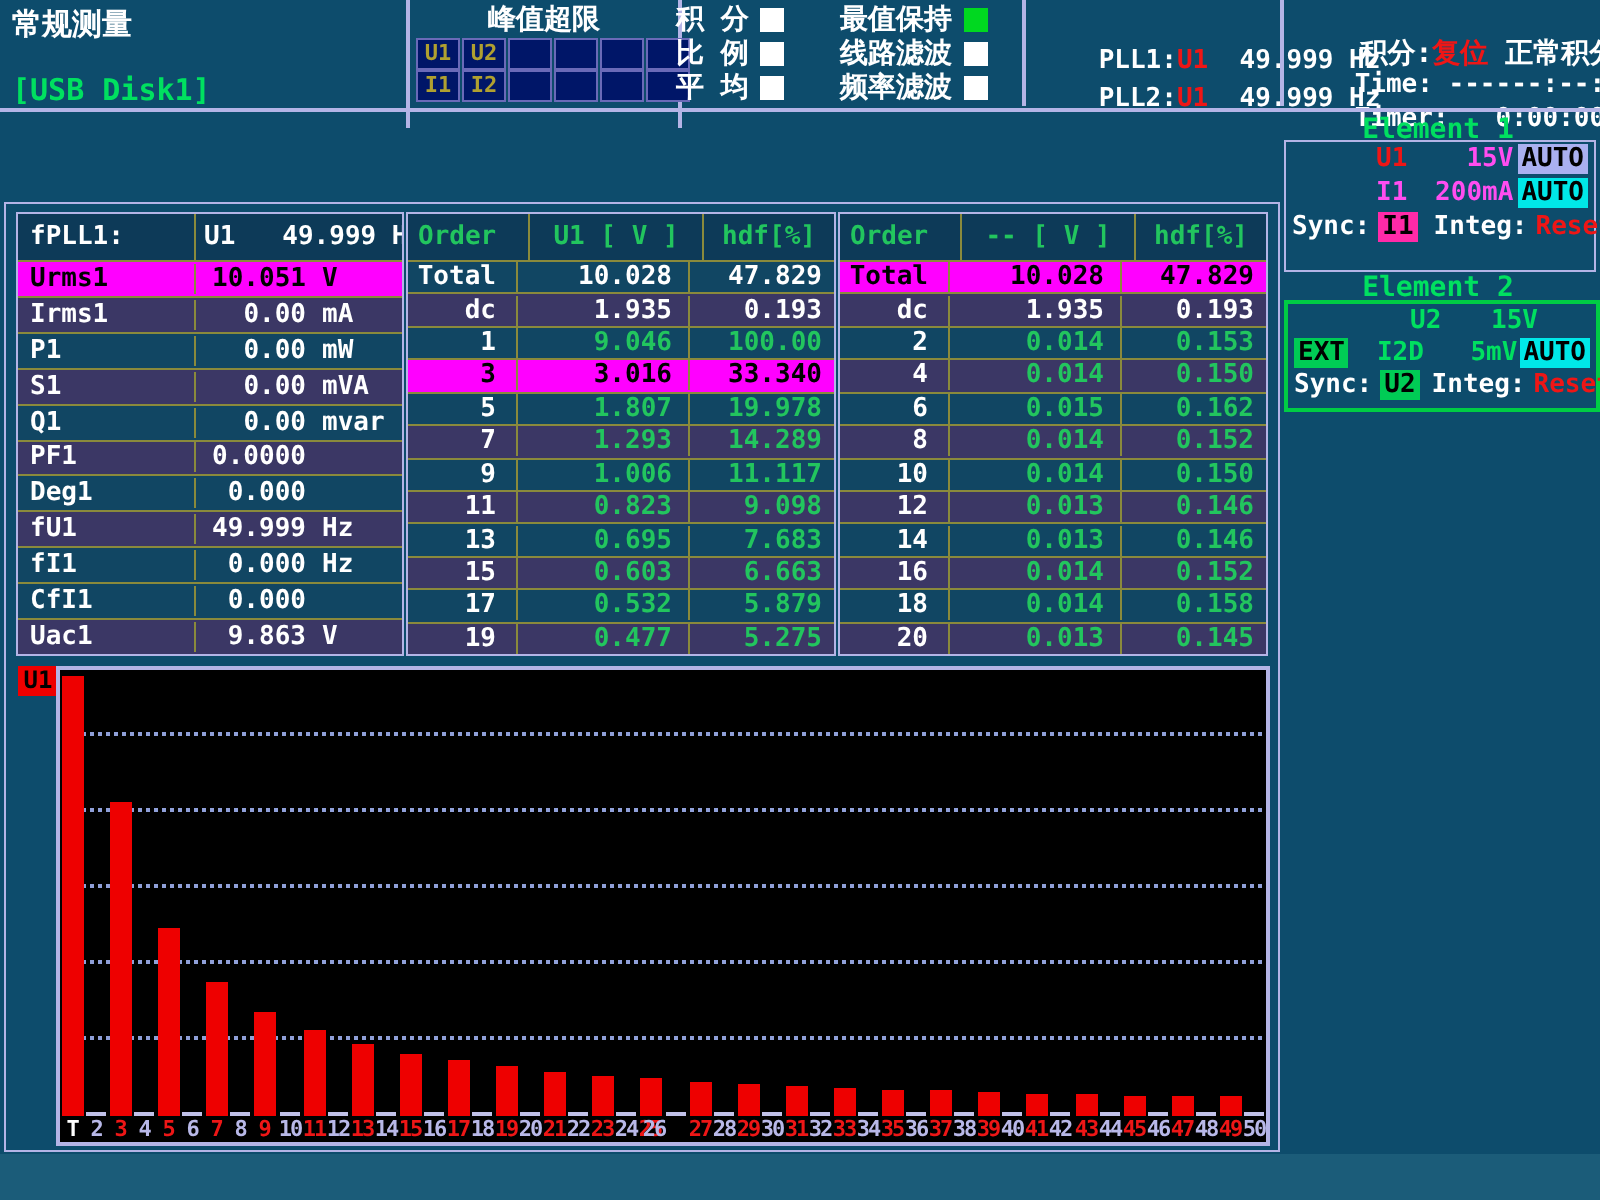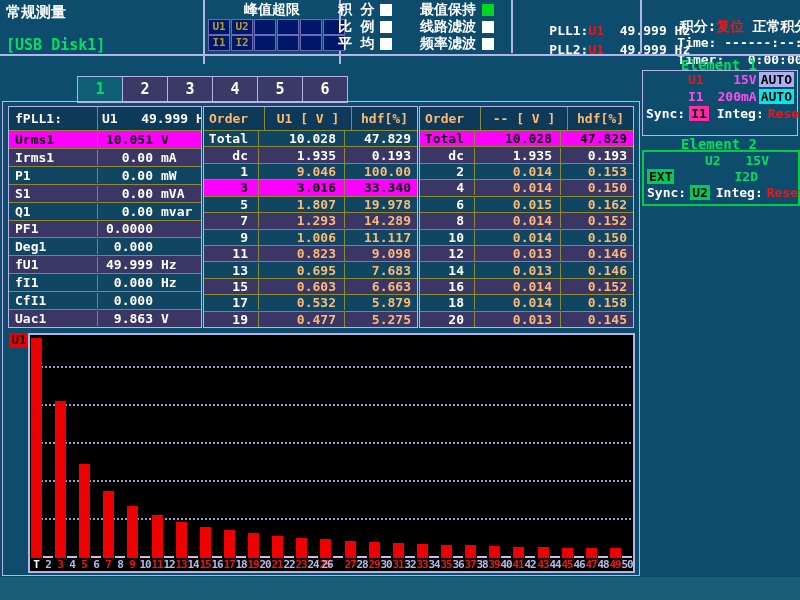--- a/index.html
+++ b/index.html
@@ -37,21 +37,21 @@
 
   
   .tbl{position:absolute;border:1px solid #b4b4e6;display:flex;flex-direction:column;background:#0d3a58;}
   .thead{display:flex;height:23px;line-height:23px;font-size:13px;background:#0d3a58;}
   .trow{display:flex;flex:1;font-size:13px;border-top:1px solid #8a8a3c;align-items:center;}
   .row-a{background:#114663;}
   .row-b{background:#3b3765;}
   .row-sel{background:#ff00ff;color:#000000;}
   .cell{white-space:pre;overflow:hidden;}
   .cdiv{border-right:1px solid #8a8a3c;}
-  .t-red{color:#fdba74;}
+  .t-red{color:#22c55e;}
   .t-wht{color:#ffffff;}
   .row-sel .t-red,.row-sel .t-wht{color:#000000;}
 
   
   #chart{position:absolute;left:28px;top:333px;width:603px;height:236px;background:#000000;border:2px solid #b4b4e6;}
   .gline{position:absolute;left:2px;right:2px;height:0;border-top:2px dotted #8f9fd8;}
   .bar{position:absolute;background:#ee0000;width:11px;}
   .dash{position:absolute;background:#c0c0e8;width:10px;height:2px;}
   .xlab{position:absolute;width:14px;text-align:center;font-size:11px;letter-spacing:-1px;}
   .u1badge{position:absolute;left:9px;top:333px;width:20px;height:15px;background:#ee0000;color:#000;
@@ -125,21 +125,20 @@
     <span>积分:</span><span class="red">复位</span> <span>正常积分</span>
   </div>
   <div class="abs pll-line" style="left:646px;top:20px;">
     <span>Time:</span> <span>------:--:--</span>
   </div>
   <div class="abs pll-line" style="left:646px;top:37px;">
     <span>Timer:</span>   <span>0:00:00</span>
   </div>
   <div class="hline" style="left:0;top:54px;width:800px;"></div>
 
-  <div class="abs" style="left:77px;top:76px;"><div class="tab active">1</div><div class="tab">2</div><div class="tab">3</div><div class="tab">4</div><div class="tab">5</div><div class="tab">6</div></div>
 
   <div class="abs" style="left:2px;top:101px;width:636px;height:473px;border:1px solid #b4b4e6;"></div>
 
   <div class="tbl" style="left:8px;top:106px;width:192px;height:220px;">
     <div class="thead">
       <div class="cell cdiv" style="width:82px;padding-left:6px;">fPLL1:</div>
       <div class="cell" style="flex:1;padding-left:4px;">U1   49.999 Hz</div>
     </div>
     <div style="display:flex;flex-direction:column;flex:1;">
         <div class="trow row-sel">
@@ -359,21 +358,21 @@
       <span class="red" style="margin-left:4px;">Reset</span>
     </div>
   </div>
 
   <div class="el-title" style="top:136px;">Element 2</div>
   <div class="el-box" style="top:150px;height:52px;border:2px solid #00cc44;">
     <div class="el-row" style="height:16px;">
       <span class="grn" style="margin-left:58px;">U2</span>
       <span class="grn" style="margin-left:auto;margin-right:26px;">15V</span>
     </div>
-    <div class="el-row" style="height:16px;gap:46px;">
+    <div class="el-row" style="height:16px;">
       <span class="chip chip-grn">EXT</span>
       <span class="grn" style="margin-left:14px;">I2D</span>
       <span class="grn" style="margin-left:auto;">5mV</span>
       <span class="chip chip-cyan" style="margin-left:1px;">AUTO</span>
     </div>
     <div class="el-row" style="height:16px;">
       <span>Sync:</span>
       <span class="chip chip-grn" style="margin-left:4px;">U2</span>
       <span style="margin-left:6px;">Integ:</span>
       <span class="red" style="margin-left:4px;">Reset</span>

